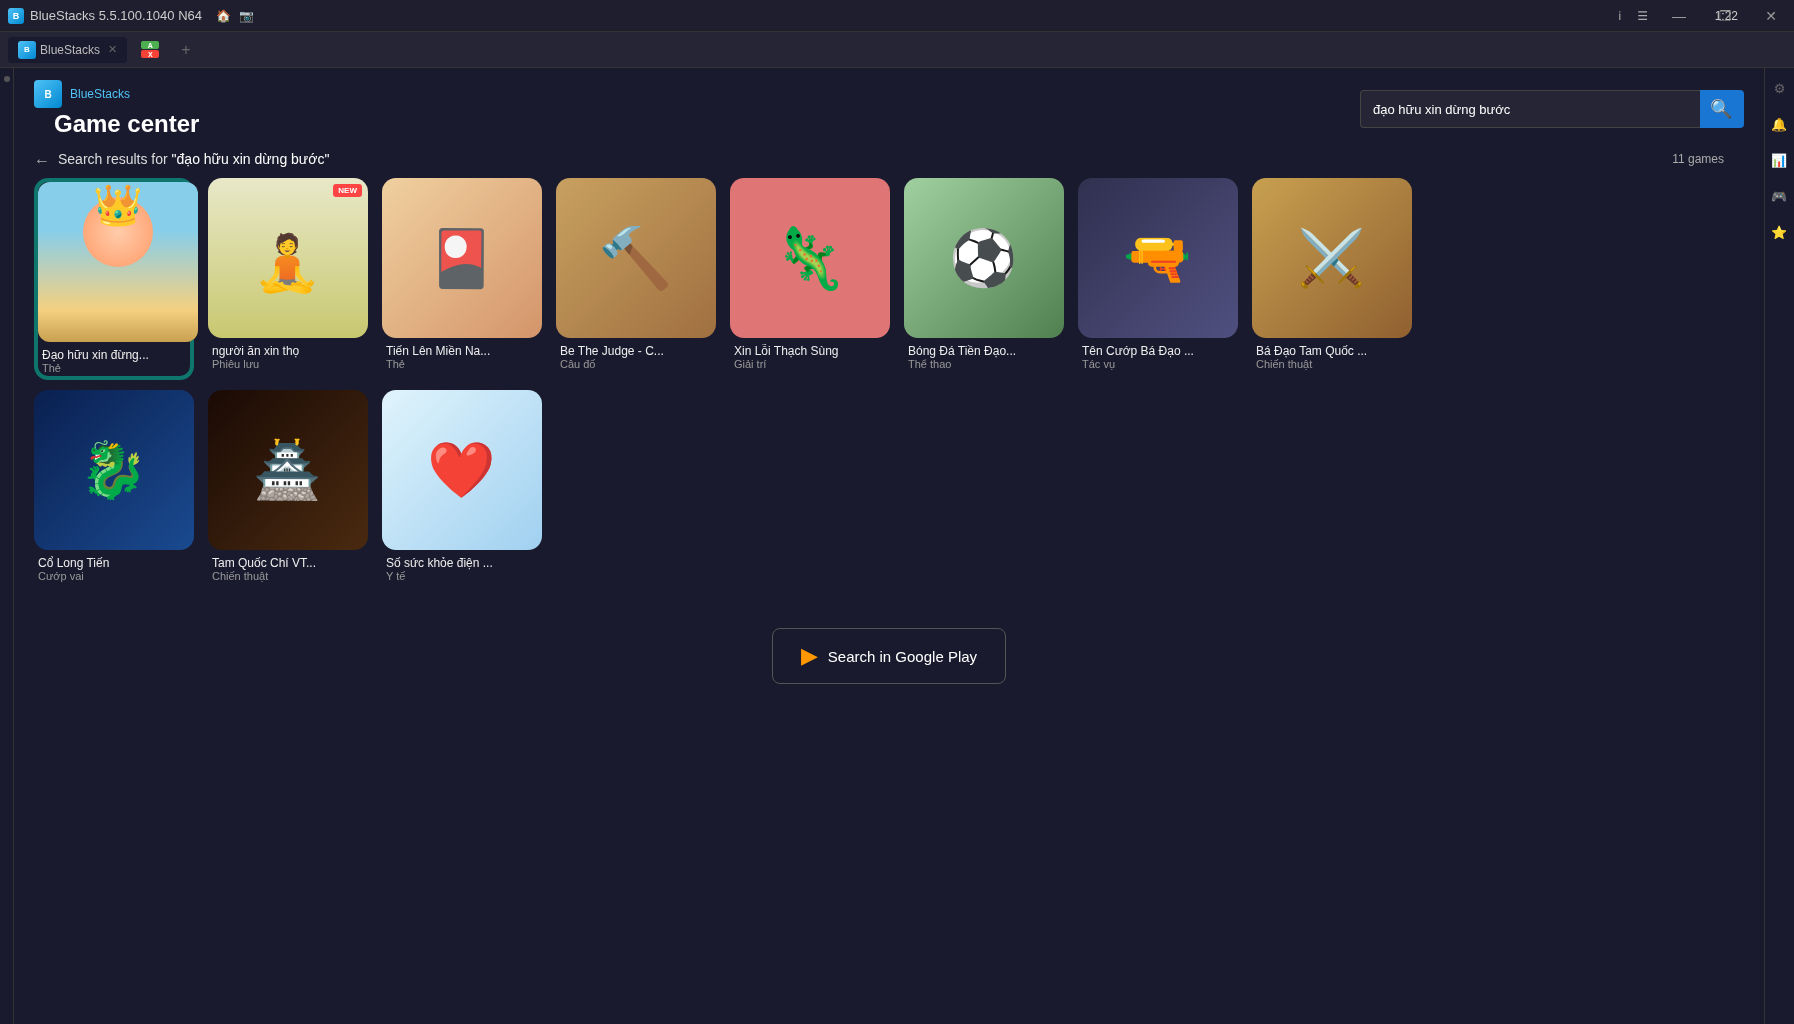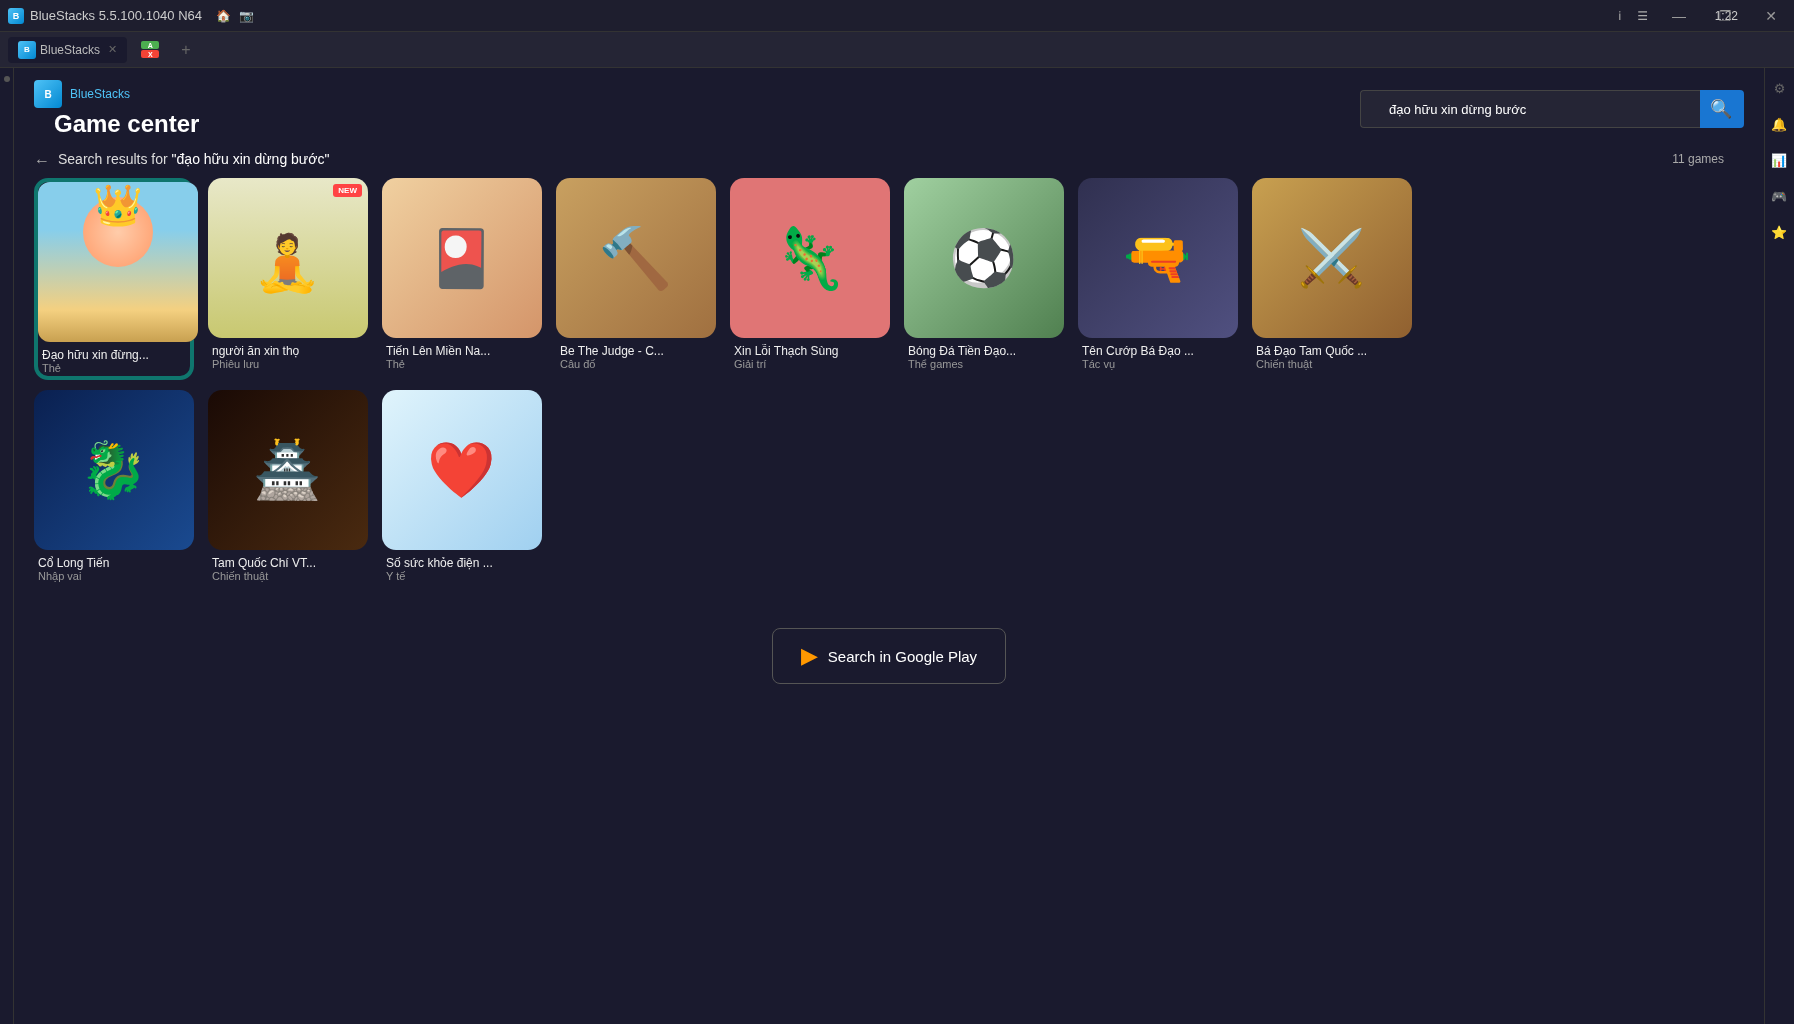--- a/index.html
+++ b/index.html
@@ -210,21 +210,21 @@
       gap: 0;
     }
     .search-input {
       width: 340px;
       height: 38px;
       background: #252535;
       border: 1px solid #444;
       border-right: none;
       border-radius: 4px 0 0 4px;
       color: #fff;
-      padding: 0 28px;
+      padding: 0 12px;
       font-size: 13px;
       outline: none;
     }
     .search-btn {
       width: 44px;
       height: 38px;
       background: #1976d2;
       border: none;
       border-radius: 0 4px 4px 0;
       color: white;
@@ -522,21 +522,21 @@
             <div class="game-genre">Giải trí</div>
           </div>
         </div>
 
         <div class="game-card">
           <div class="game-thumb" style="background: linear-gradient(135deg, #a0d0a0, #508050); display:flex; align-items:center; justify-content:center; font-size:55px;">
             ⚽
           </div>
           <div class="game-info">
             <div class="game-name">Bóng Đá Tiền Đạo...</div>
-            <div class="game-genre">Thể games</div>
+            <div class="game-genre">Thể thao</div>
           </div>
         </div>
 
         <div class="game-card">
           <div class="game-thumb" style="background: linear-gradient(135deg, #303050, #505080); display:flex; align-items:center; justify-content:center; font-size:55px;">
             🔫
           </div>
           <div class="game-info">
             <div class="game-name">Tên Cướp Bá Đạo ...</div>
             <div class="game-genre">Tác vụ</div>
@@ -556,21 +556,21 @@
       </div>
 
       <div class="games-row">
 
         <div class="game-card">
           <div class="game-thumb" style="background: linear-gradient(135deg, #0a2050, #1a4a90); display:flex; align-items:center; justify-content:center; font-size:55px;">
             🐉
           </div>
           <div class="game-info">
             <div class="game-name">Cổ Long Tiến</div>
-            <div class="game-genre">Nhập vai</div>
+            <div class="game-genre">Cướp vai</div>
           </div>
         </div>
 
         <div class="game-card">
           <div class="game-thumb" style="background: linear-gradient(135deg, #1a0a05, #4a2a10); display:flex; align-items:center; justify-content:center; font-size:55px;">
             🏯
           </div>
           <div class="game-info">
             <div class="game-name">Tam Quốc Chí VT...</div>
             <div class="game-genre">Chiến thuật</div>

